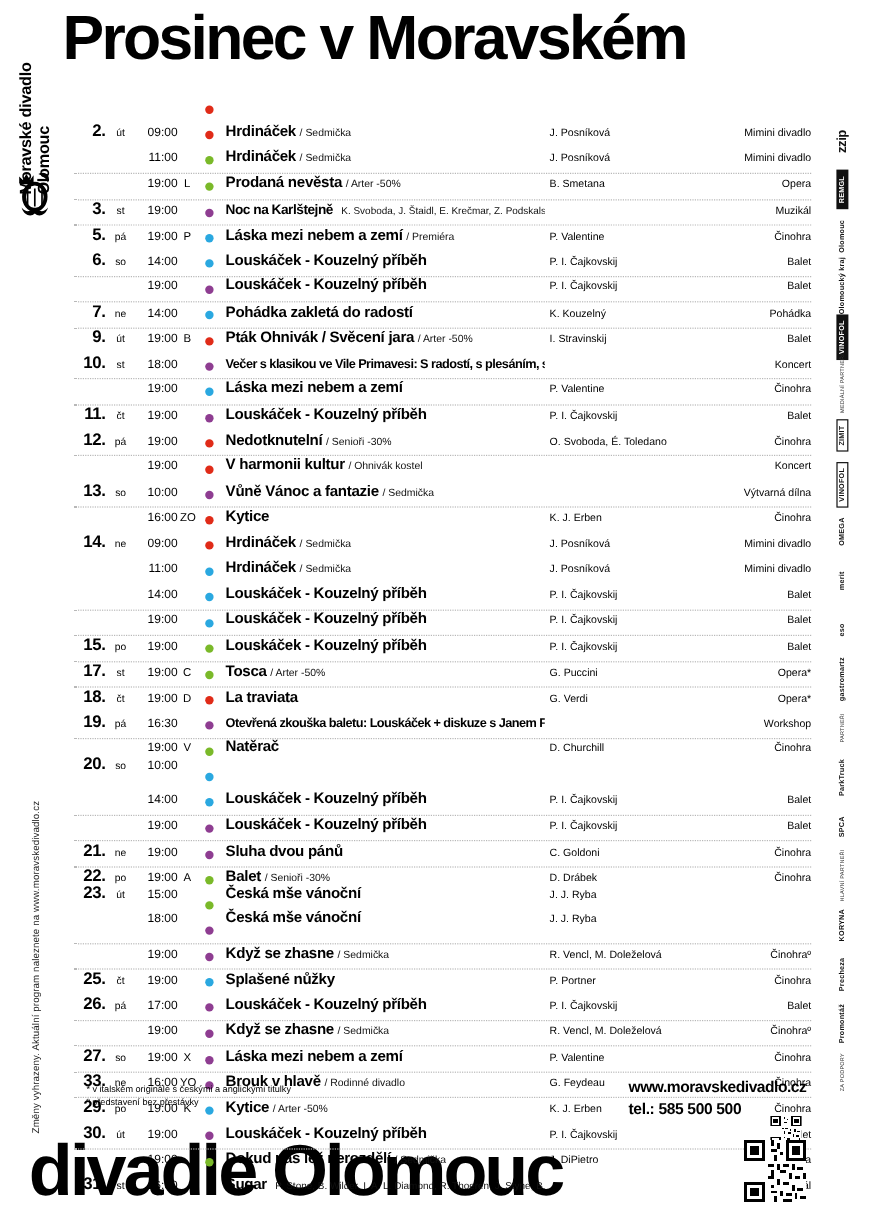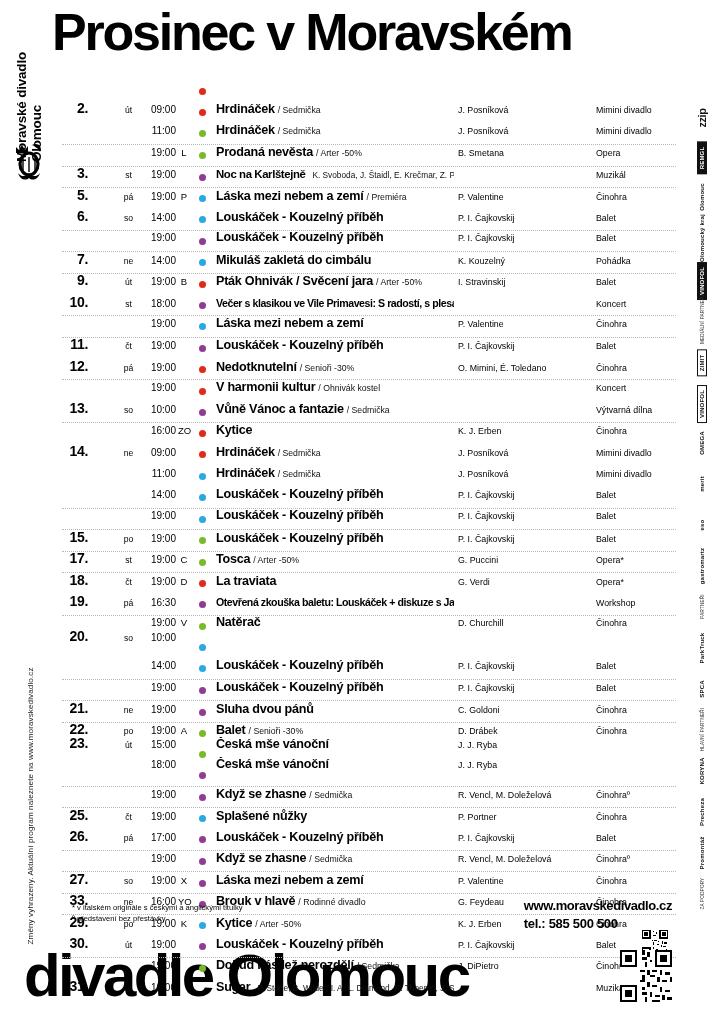--- a/index.html
+++ b/index.html
@@ -134,21 +134,20 @@
     width: 26px; text-align: right;
     font-size: 14px; font-weight: bold;
     letter-spacing: -0.3px;
     flex: 0 0 26px;
   }
   .c-dow {
     width: 22px; text-align: center;
     font-size: 8.6px;
     flex: 0 0 22px;
     padding-left: 3px;
-    margin-left: 28px;
   }
   .c-time {
     width: 38px; text-align: right;
     font-size: 10px;
     flex: 0 0 38px;
   }
   .c-sub {
     width: 14px; text-align: center;
     font-size: 9.5px;
     flex: 0 0 14px;
@@ -198,21 +197,21 @@
     width: 142px;
     font-size: 8.8px;
     text-align: left;
     padding-left: 4px;
     overflow: hidden; white-space: nowrap;
   }
   .c-genre {
     flex: 0 0 80px;
     width: 80px;
     font-size: 8.8px;
-    text-align: left;
+    text-align: right;
     white-space: nowrap;
     margin-top: 24px;
   }
   .subline {
     font-size: 8.7px;
     padding-left: 126px;
   }
 
   
   .footnotes {
@@ -365,21 +364,21 @@
       </div>
       <div class="row">
         <div class="c-day">7.</div>
         <div class="c-dow">ne</div>
         <div class="c-time">14:00</div>
         <div class="c-sub"></div>
         <div class="c-dot">
           <span class="dot" style="background: rgb(142, 61, 145);"></span>
         </div>
         <div class="c-main">
-          <span class="title">Mikuláš zakletá do cimbálu</span>
+          <span class="title">Pohádka zakletá do radostí</span>
         </div>
         <div class="c-author">K. Kouzelný</div>
         <div class="c-genre">Pohádka</div>
       </div>
       <div class="row">
         <div class="c-day">9.</div>
         <div class="c-dow">út</div>
         <div class="c-time">19:00</div>
         <div class="c-sub">B</div>
         <div class="c-dot">
@@ -439,21 +438,21 @@
         <div class="c-dow">pá</div>
         <div class="c-time">19:00</div>
         <div class="c-sub"></div>
         <div class="c-dot">
           <span class="dot" style="background: rgb(142, 61, 145);"></span>
         </div>
         <div class="c-main">
           <span class="title">Nedotknutelní</span>
           <span class="note pre">Senioři -30%</span>
         </div>
-        <div class="c-author">O. Mimini, É. Toledano</div>
+        <div class="c-author">O. Svoboda, É. Toledano</div>
         <div class="c-genre">Činohra</div>
       </div>
       <div class="row nosep">
         <div class="c-day"></div>
         <div class="c-dow"></div>
         <div class="c-time">19:00</div>
         <div class="c-sub"></div>
         <div class="c-dot">
           <span class="dot" style="background: rgb(224, 43, 24);"></span>
         </div>

